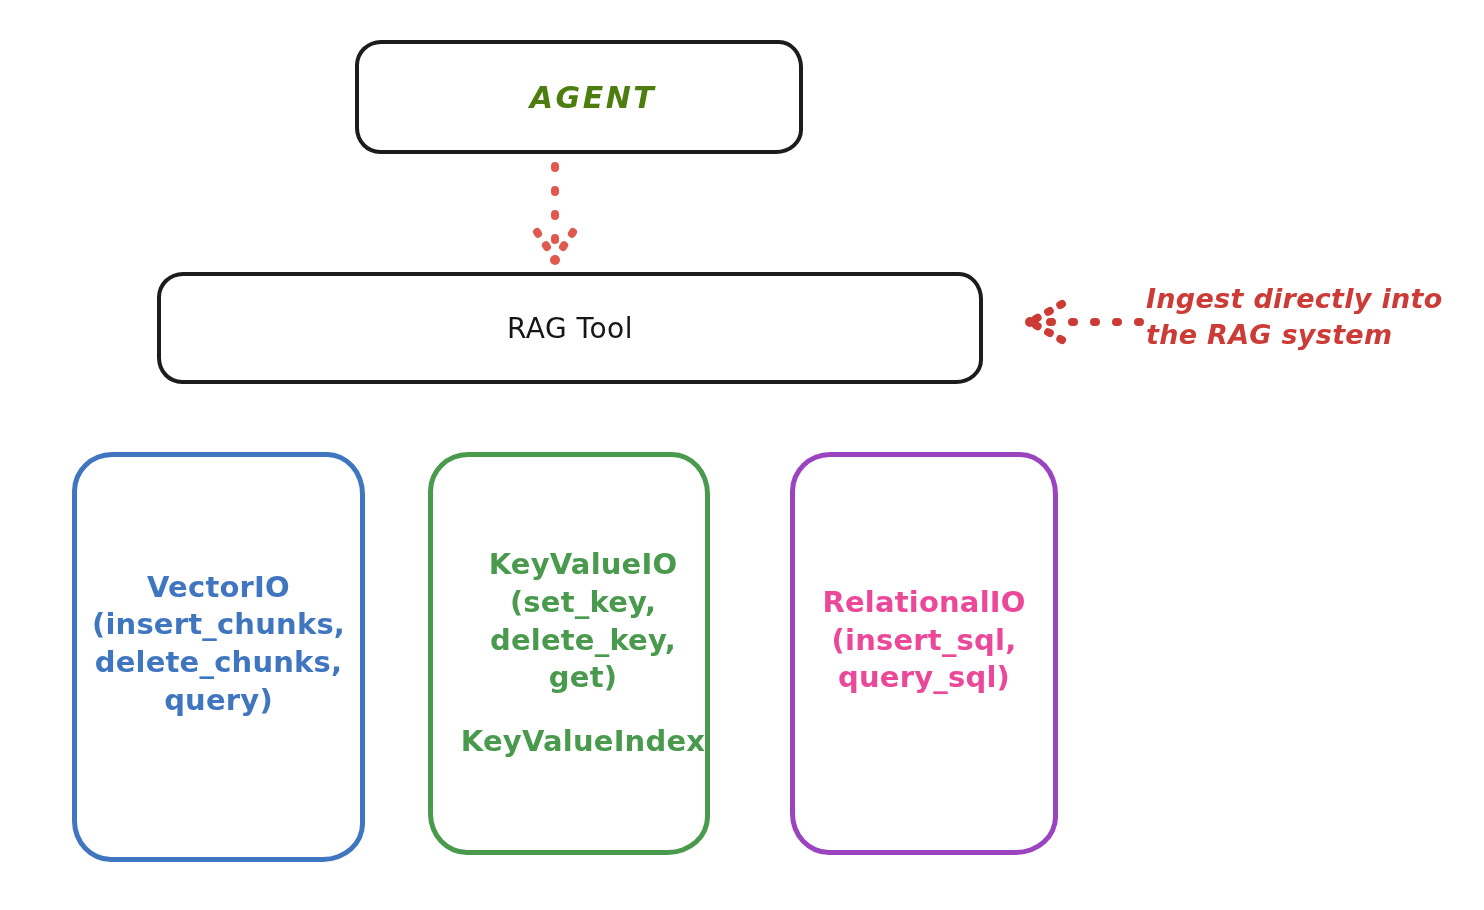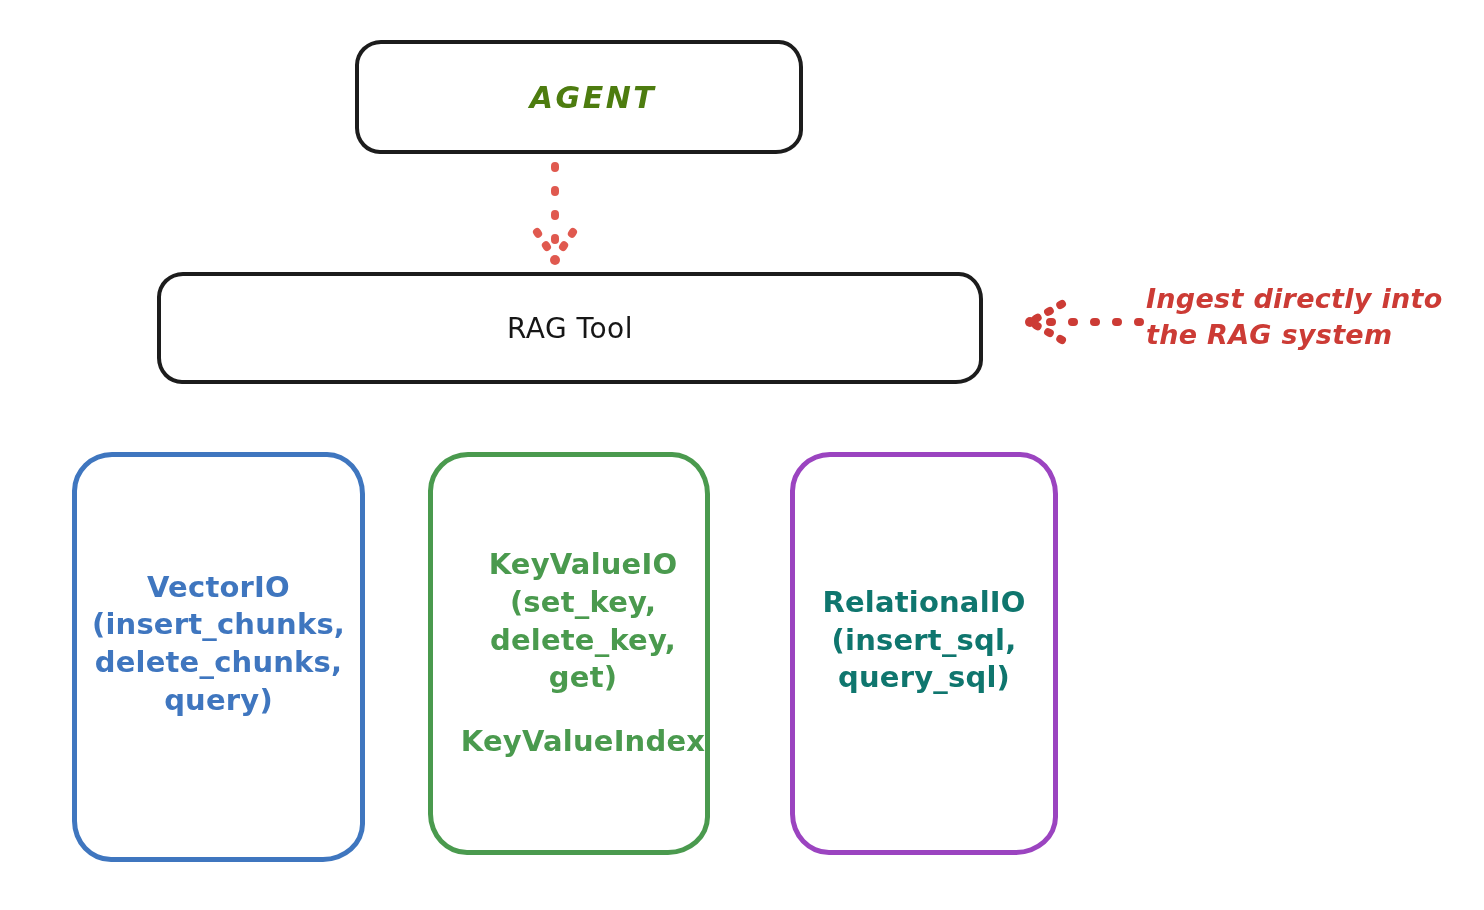--- a/index.html
+++ b/index.html
@@ -65,21 +65,21 @@
   }
   .label-leaf {
     font-size: 29px;
     line-height: 1.30;
     font-weight: 600;
     letter-spacing: 0.2px;
     padding: 0 8px;
   }
   .leaf-blue   { color: #3f76bf; }
   .leaf-green  { color: #4a9a4e; margin-left: 28px; }
-  .leaf-purple { color: #0f766e; }
+  .leaf-purple { color: #ec4899; }
   .leaf-spacer { display:block; height: 26px; }
 
   
   .annot {
     position: absolute;
     color: #cc3b35;
     font-size: 27px;
     font-weight: 700;
     line-height: 1.32;
     font-style: italic;

